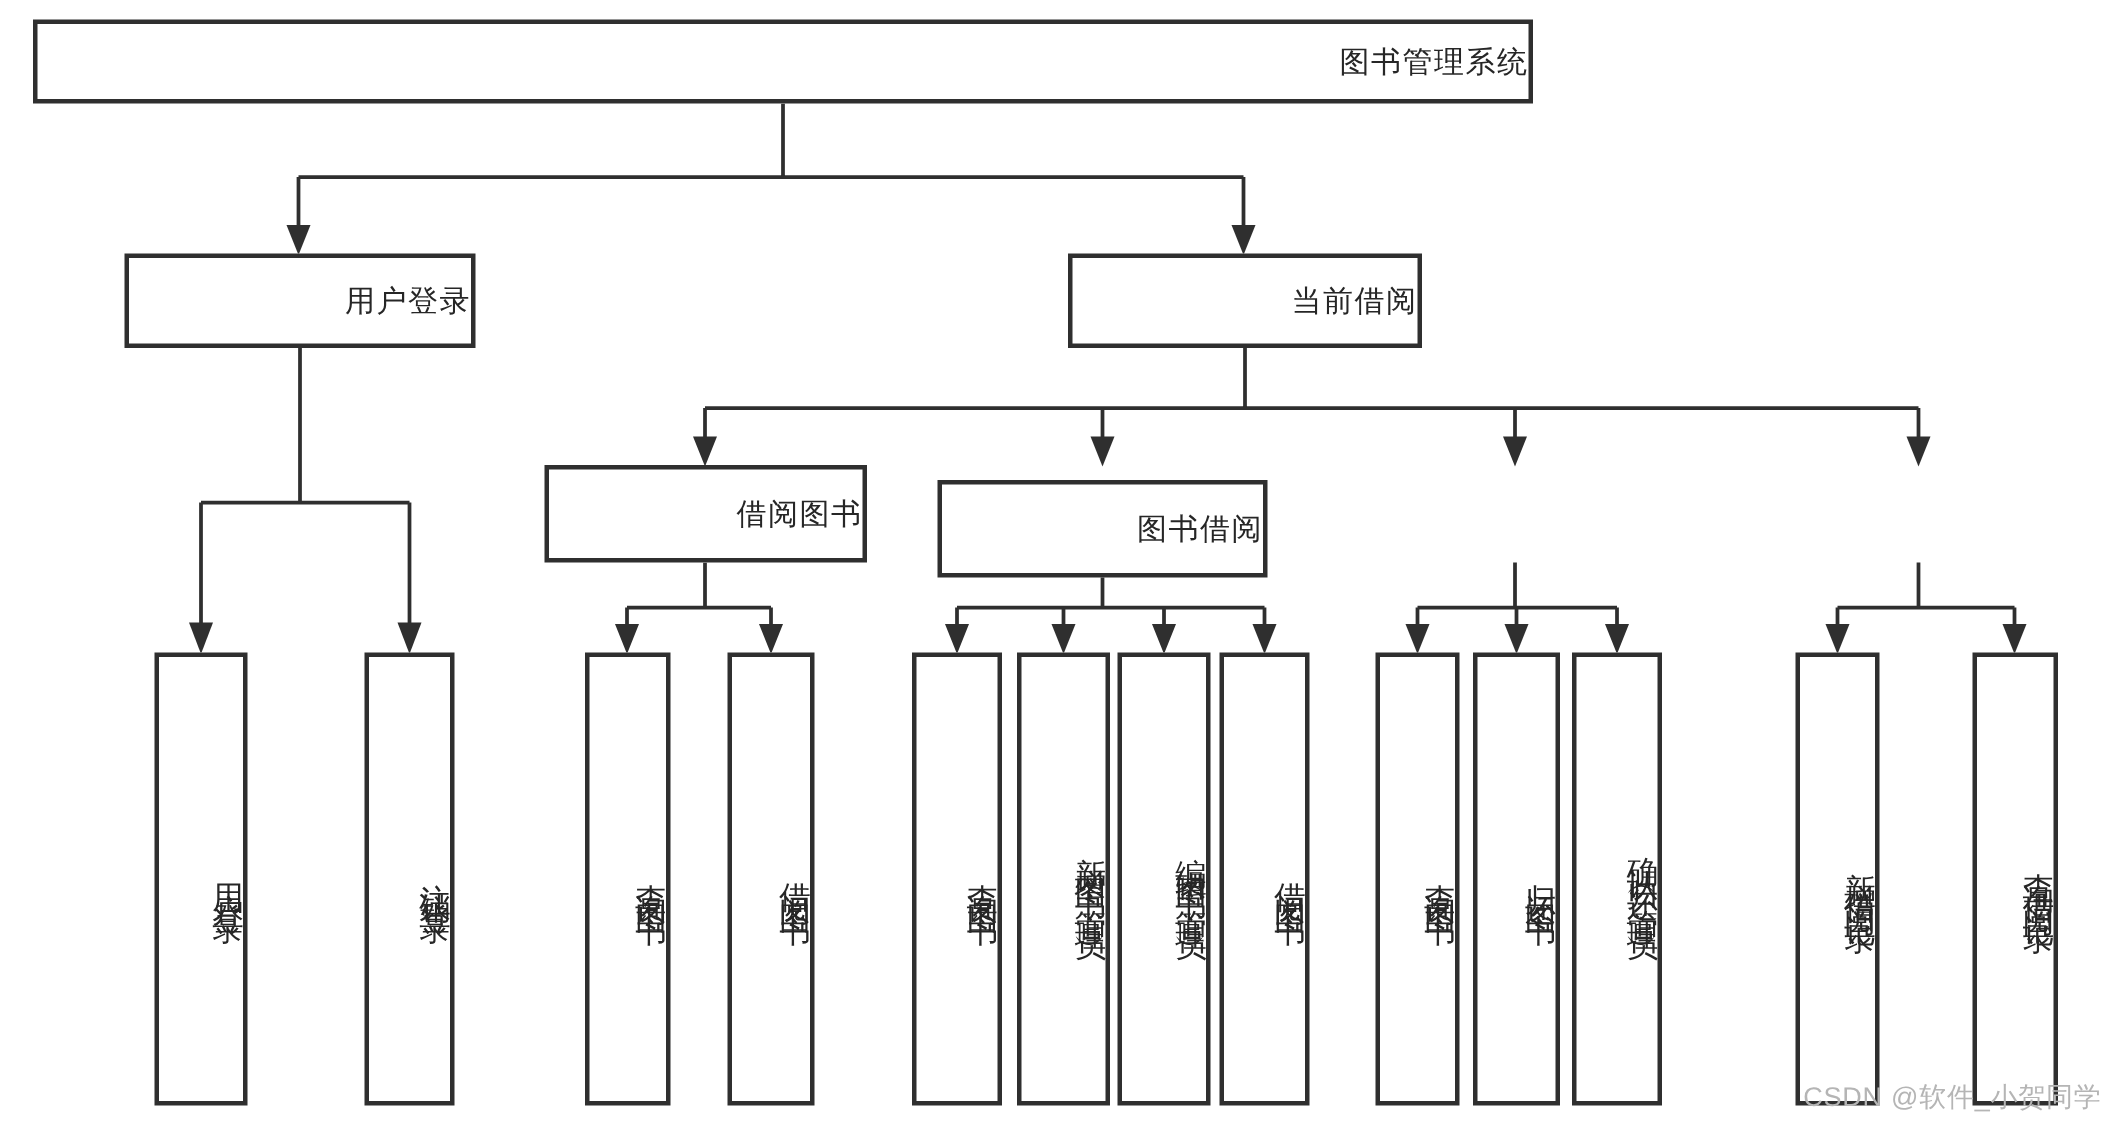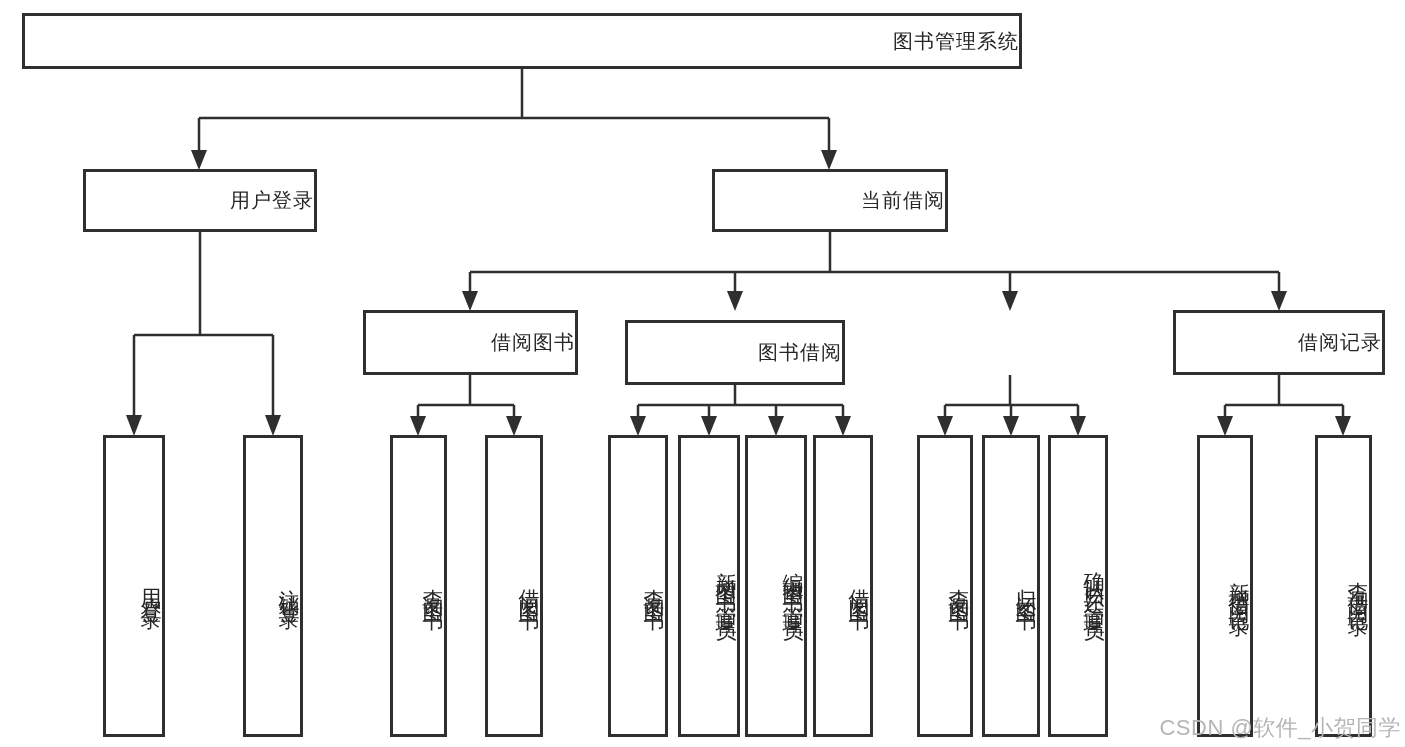--- a/index.html
+++ b/index.html
@@ -41,21 +41,21 @@
     text-orientation: mixed;
     font-size: 21px;
     letter-spacing: 7px;
     line-height: 1;
     white-space: nowrap;
   }
   .watermark {
     position: absolute;
     right: 4px;
     bottom: 4px;
-    font-size: 22px;
+    font-size: 18px;
     color: #b5b5b5;
     letter-spacing: 0.5px;
   }
 </style>
 </head>
 <body>
 
 <div class="canvas">
 
   <svg class="connectors" width="1405" height="747" viewBox="0 0 1405 747">
@@ -108,23 +108,20 @@
   <div class="node h-node" style="left:712px; top:169px; width:236px; height:63px;">
     <span>当前借阅</span>
   </div>
 
   <div class="node h-node" style="left:363px; top:310px; width:215px; height:65px;">
     <span>借阅图书</span>
   </div>
   <div class="node h-node" style="left:625px; top:320px; width:220px; height:65px;">
     <span>图书借阅</span>
   </div>
-  <div class="node h-node" style="left:1173px; top:310px; width:212px; height:65px;">
-    <span>借阅记录</span>
-  </div>
 
   <div class="node v-node" style="left:103px; top:435px; width:62px; height:302px;">
     <span>用户登录</span>
   </div>
   <div class="node v-node" style="left:243px; top:435px; width:60px; height:302px;">
     <span>注销登录</span>
   </div>
 
   <div class="node v-node" style="left:390px; top:435px; width:57px; height:302px;">
     <span>查询图书</span>

